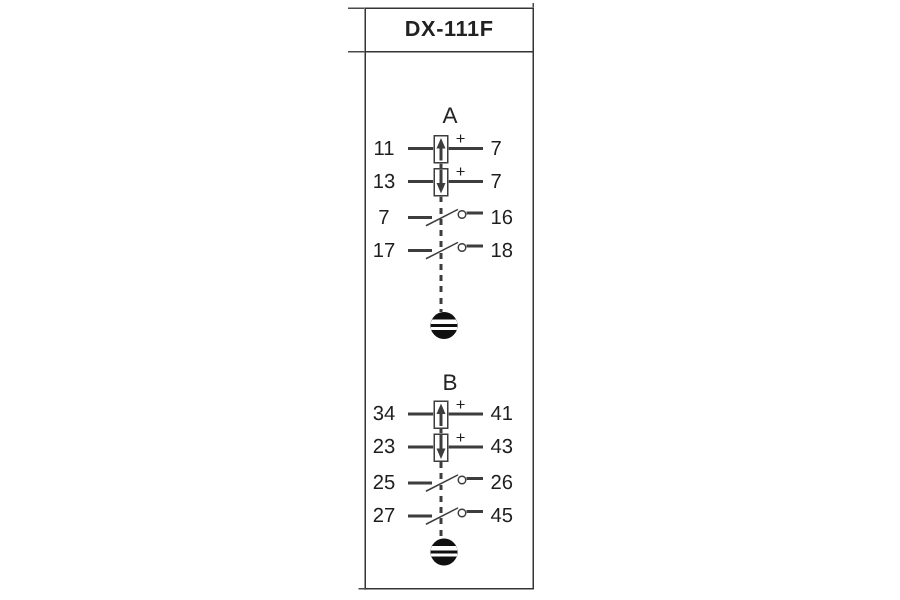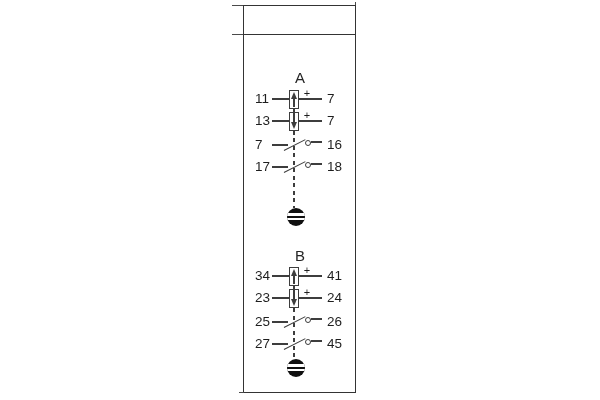--- a/index.html
+++ b/index.html
@@ -18,21 +18,21 @@
     border:1.5px solid #343434;box-sizing:border-box;background:#fff;}
   .divider{position:absolute;left:243px;top:33.8px;width:113px;height:1.5px;background:#343434;}
   .tick{position:absolute;background:#4a4a4a;}
   .header{position:absolute;left:243px;top:5px;width:113px;height:29px;
     display:flex;align-items:center;justify-content:center;}
   .title{font-size:14.5px;font-weight:bold;letter-spacing:.4px;color:#222;}
   
   .ln{position:absolute;height:1.2px;background:var(--line);}
   .vln{position:absolute;width:1.2px;background:var(--line);left:293.4px;}
   .num{position:absolute;height:16px;line-height:16px;font-size:13.5px;color:var(--text);}
-  .numL{left:255px;width:30px;text-align:left;}
+  .numL{left:241px;width:30px;text-align:center;}
   .numR{left:327px;width:30px;text-align:left;}
   .glabel{position:absolute;left:285px;width:30px;height:16px;line-height:16px;
     text-align:center;font-size:15px;color:#252525;}
   .coil{position:absolute;left:289px;width:10px;height:19px;border:1.2px solid var(--line);
     box-sizing:border-box;background:#fff;}
   .coil .shaft{position:absolute;left:50%;width:1.2px;margin-left:-0.6px;background:var(--line);}
   .coil.up .shaft{top:5px;height:11.5px;}
   .coil.down .shaft{top:0;height:11.5px;}
   .coil .ah{position:absolute;left:50%;transform:translateX(-50%);width:0;height:0;
     border-left:3.4px solid transparent;border-right:3.4px solid transparent;}
@@ -55,20 +55,23 @@
 <body>
 
 <div class="canvas">
 
   <div class="panel"></div>
   <div class="divider"></div>
   <div class="tick" style="left:232px;top:4.6px;width:11px;height:1.3px"></div>
   <div class="tick" style="left:232px;top:33.9px;width:11px;height:1.3px"></div>
   <div class="tick" style="left:238.5px;top:391.7px;width:5px;height:1.3px"></div>
   <div class="tick" style="left:354.6px;top:2px;width:1.3px;height:3px"></div>
+  <div class="header">
+    <span class="title">DX-111F</span>
+  </div>
 
   <div>
     <span class="glabel" style="top:70px">A</span>
 
     <span class="num numL" style="top:91px">11</span>
     <i class="ln" style="left:272px;top:98.4px;width:17px"></i>
     <span class="coil up" style="top:89.5px">
         <i class="shaft"></i>
         <i class="ah"></i>
       </span>
@@ -126,21 +129,21 @@
     <i class="vln" style="top:285.5px;height:3px"></i>
 
     <span class="num numL" style="top:290px">23</span>
     <i class="ln" style="left:272px;top:297.4px;width:17px"></i>
     <span class="coil down" style="top:288.5px">
         <i class="shaft"></i>
         <i class="ah"></i>
       </span>
     <span class="plus" style="top:286.5px">+</span>
     <i class="ln" style="left:299px;top:297.4px;width:23px"></i>
-    <span class="num numR" style="top:290px">24</span>
+    <span class="num numR" style="top:290px">43</span>
 
     <i class="dash" style="top:307.5px;height:51px"></i>
 
     <span class="num numL" style="top:314px">25</span>
     <i class="ln" style="left:272px;top:321.4px;width:16px"></i>
     <i class="blade" style="top:327.4px"></i>
     <i class="cdot" style="top:316.5px"></i>
     <i class="ln" style="left:310.5px;top:318.4px;width:11.5px"></i>
     <span class="num numR" style="top:314px">26</span>
 

